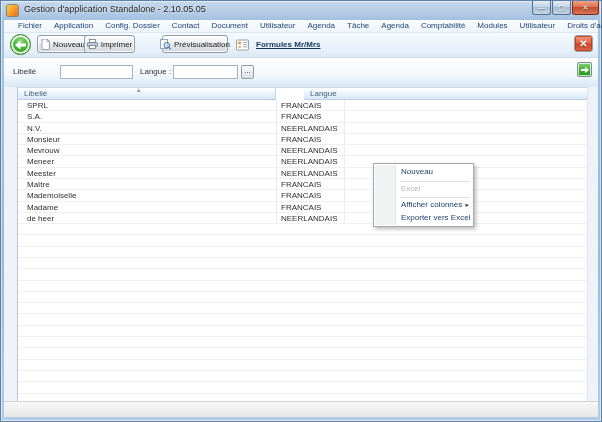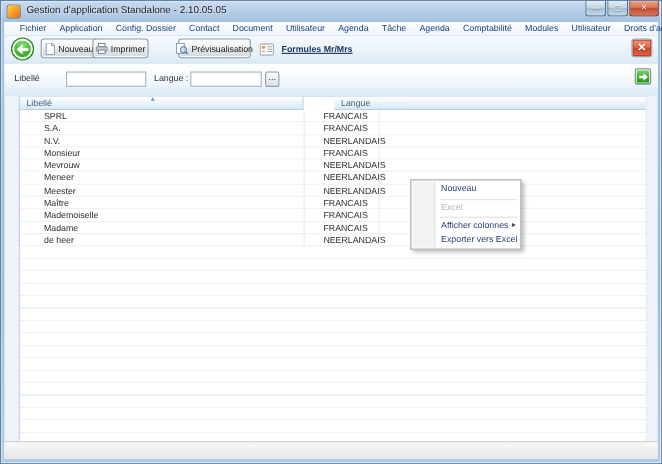--- a/index.html
+++ b/index.html
@@ -72,21 +72,21 @@
     border-left:1px solid #b7c4d1; border-top:1px solid #c9d9e9; border-right:1px solid #dfe5ea; }
   .g-header { position:absolute; left:0; top:0; width:100%; height:12px; }
   .h-cell { position:absolute; top:0; height:12px; line-height:11px; padding-left:6px;
     color:#40627f; background:linear-gradient(180deg,#ffffff 0%,#eaf3fb 55%,#d8e8f7 100%);
     border-right:1px solid #c3d4e4; border-bottom:1px solid #b9cfe2; }
   .h-fill { border-right:none; }
   .sort-glyph { position:absolute; left:119px; top:-2px; color:#6f9ccd; font-size:7px; }
   .g-vline { position:absolute; top:12px; bottom:0; width:1px; background:#e7ebef; }
   .g-rows { position:absolute; left:0; top:12px; width:100%; }
   .g-row { display:flex; height:11.3px; line-height:11px; border-bottom:1px solid #eef1f4; color:#2e2e2e; }
-  .g-c1 { width:258px; padding-left:9px; overflow:hidden; white-space:nowrap;margin-left:13px; }
+  .g-c1 { width:258px; padding-left:9px; overflow:hidden; white-space:nowrap; }
   .g-c2 { width:68px; padding-left:5px; overflow:hidden; white-space:nowrap; }
   .g-empty { position:absolute; left:0; top:136px; bottom:0; width:100%;
     background:repeating-linear-gradient(to bottom,#ffffff 0 10.3px,#eef1f4 10.3px 11.3px); }
 
   .statusbar { position:absolute; left:4px; top:401px; width:594px; height:16px;
     background:linear-gradient(180deg,#f8f8f8,#e7e7e7); border-top:1px solid #d2d2d2; }
 
   
   .ctx { position:absolute; left:373px; top:163px; width:101px; background:#fff;
     border:1px solid #a7a7a7; box-shadow:2px 2px 4px rgba(0,0,0,.28); padding:2px 0 2px 0; z-index:50; }

